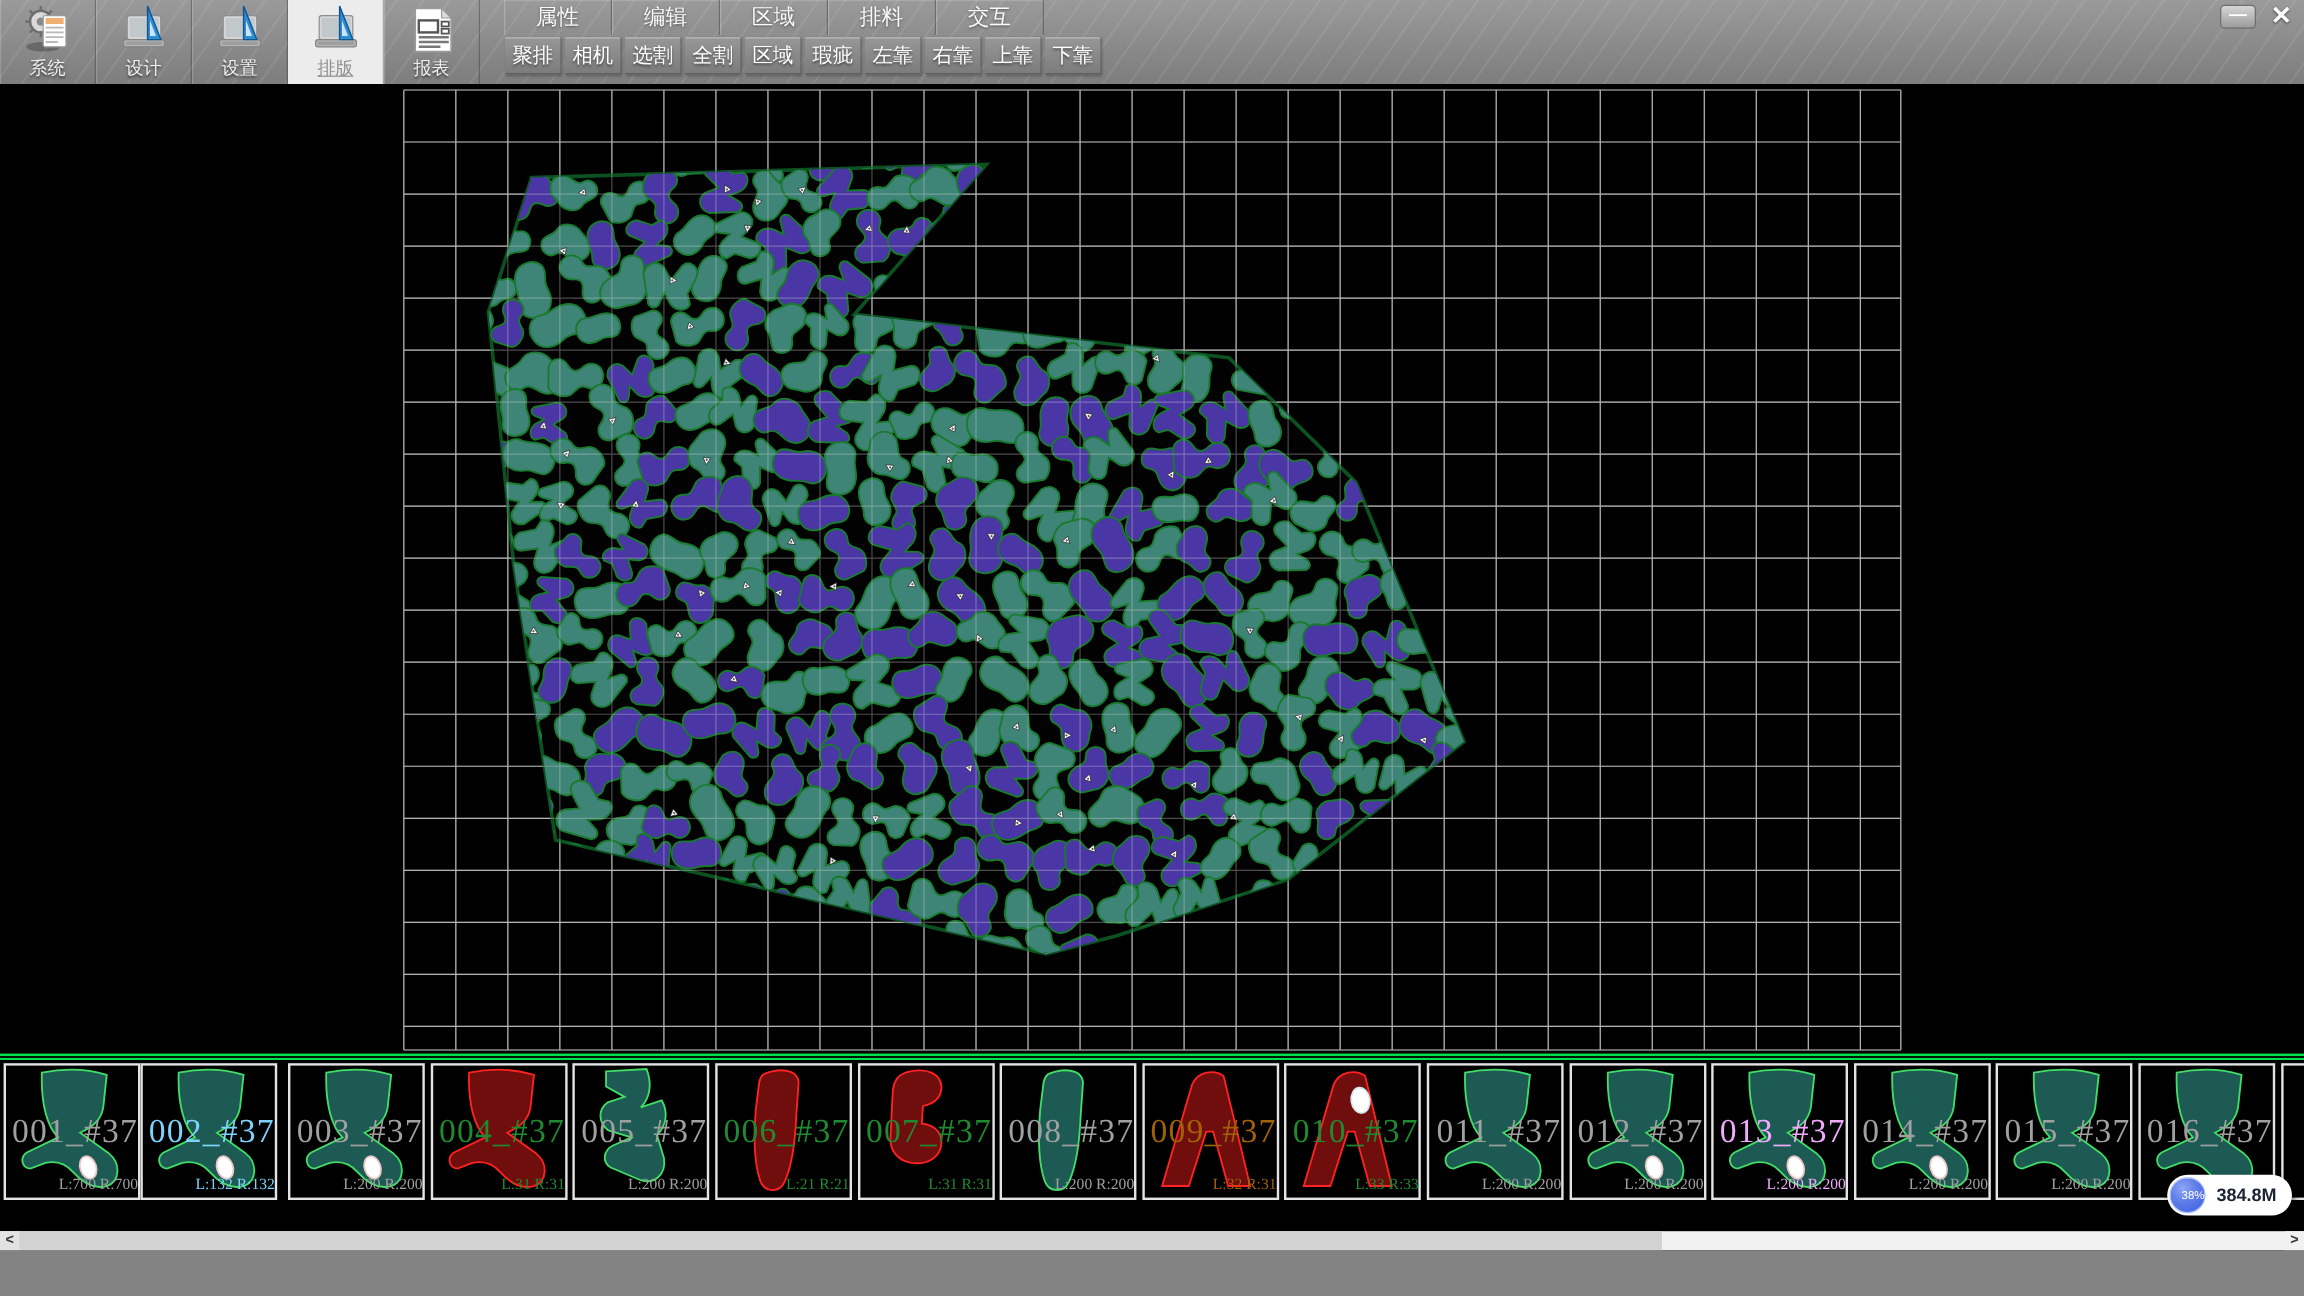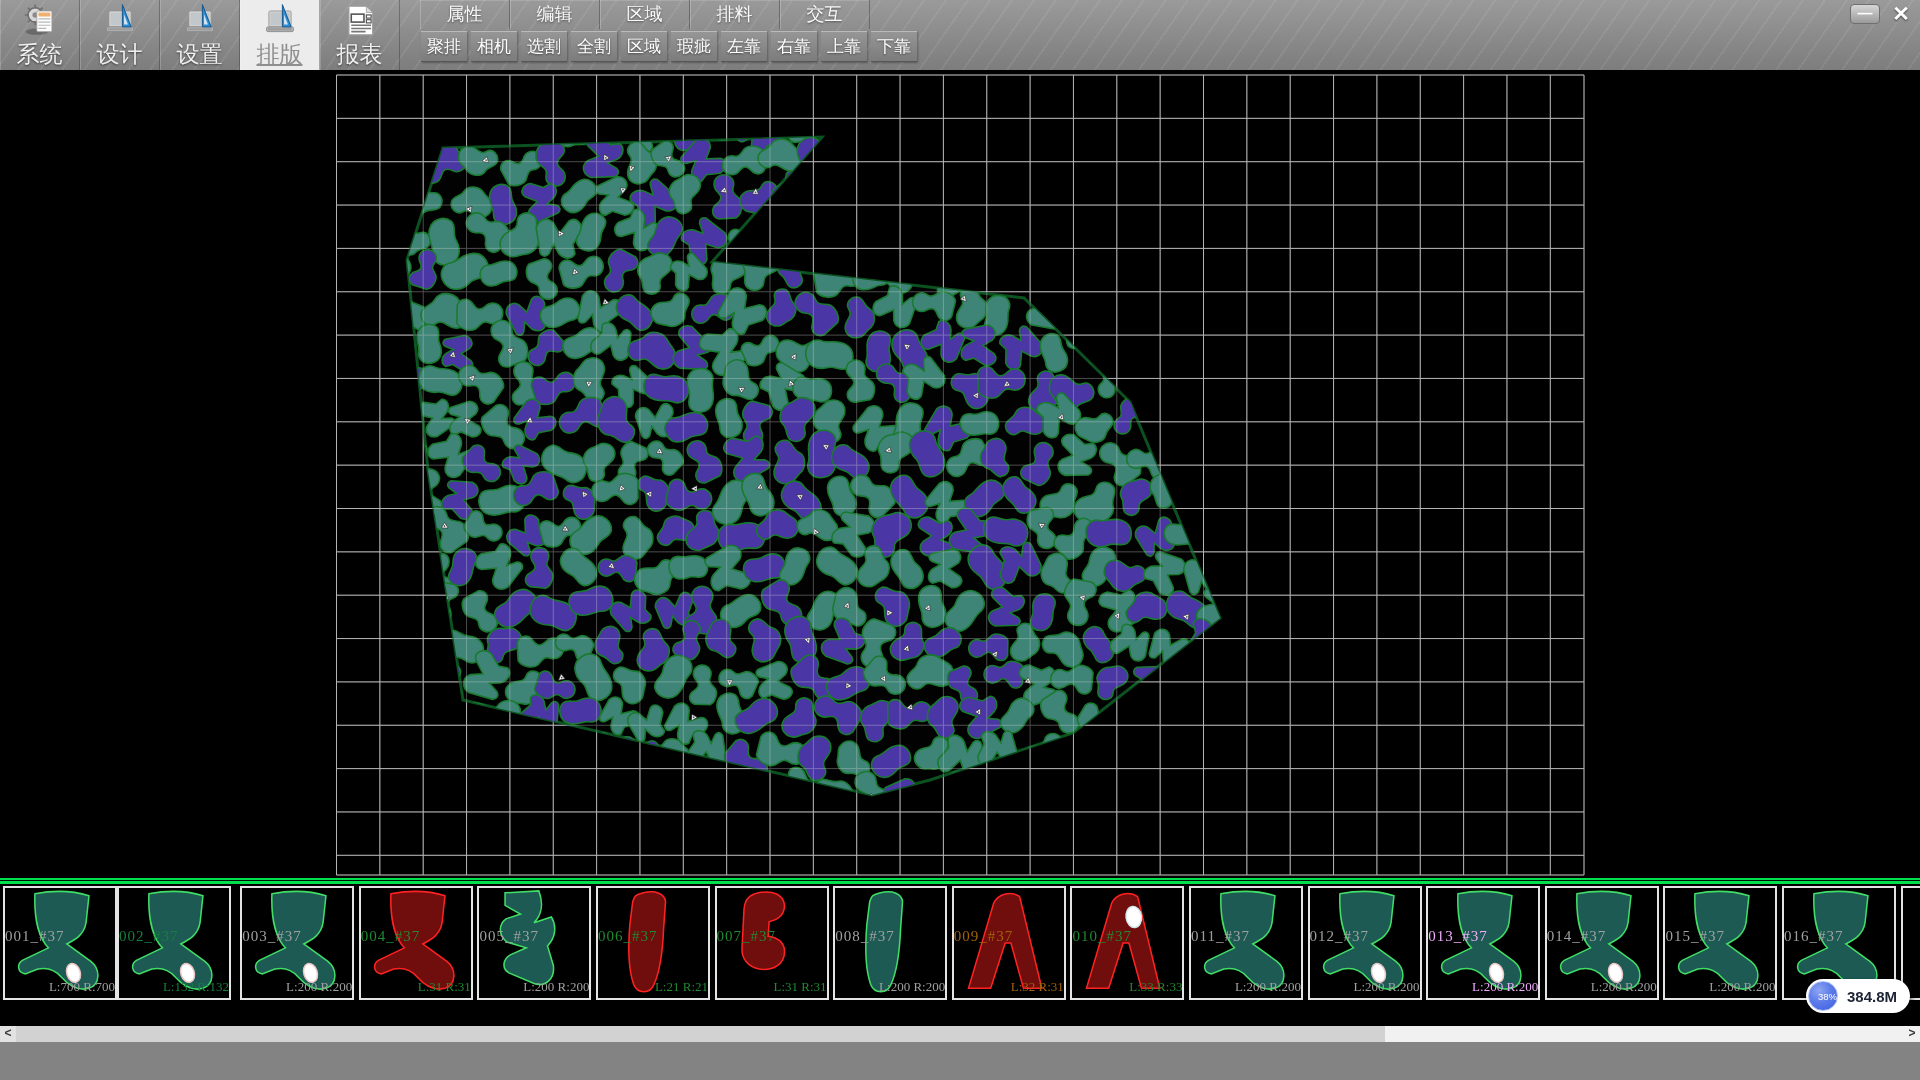--- a/index.html
+++ b/index.html
@@ -12,21 +12,21 @@
     background:linear-gradient(#9a9a9a,#7d7d7d); overflow:hidden; }
   .toolbar::before { content:""; position:absolute; inset:0;
     background:repeating-linear-gradient(125deg, rgba(255,255,255,0.07) 0 2px, rgba(255,255,255,0) 2px 18px);
     pointer-events:none; }
   .big-buttons { position:absolute; left:0; top:0; height:70px; display:flex; }
   .bigbtn { width:80px; height:70px; display:flex; flex-direction:column; align-items:center;
     padding-top:3px; border-right:1px solid rgba(40,40,40,0.35); box-shadow:inset 1px 0 0 rgba(255,255,255,0.18);
     cursor:pointer; position:relative; }
   .bigbtn.active { background:#ececec; }
   .bigbtn svg { width:44px; height:44px; }
-  .biglabel { font-size:23px; color:#f0f0f0; text-shadow:0 1px 2px rgba(40,40,40,0.8); margin-top:1px; }
+  .biglabel { font-size:15px; color:#f0f0f0; text-shadow:0 1px 2px rgba(40,40,40,0.8); margin-top:1px; }
   .bigbtn.active .biglabel { color:#8f8f8f; text-shadow:none;text-decoration:underline; }
 
   .menu-tabs { position:absolute; left:420px; top:0; height:29px; display:flex; }
   .menu-tab { width:90px; height:29px; line-height:29px; text-align:center; color:#fafafa; font-size:18px;
     text-shadow:0 1px 2px rgba(30,30,30,0.55); border-right:1px solid rgba(60,60,60,0.45);
     box-shadow:inset 1px 0 0 rgba(255,255,255,0.22), inset 0 1px 0 rgba(255,255,255,0.15); cursor:pointer; }
 
   .tool-row { position:absolute; left:421px; top:31px; height:31px; display:flex; }
   .tool-btn { width:46px; height:31px; margin-right:4px; line-height:31px; text-align:center;
     color:#ffffff; font-size:17px; text-shadow:0 1px 2px rgba(30,30,30,0.6);
@@ -45,22 +45,22 @@
   .canvas { position:absolute; left:0; top:70px; width:1920px; height:808px; background:#000; }
   .canvas svg { display:block; }
 
   
   .filmstrip { position:absolute; left:0; top:878px; width:1920px; height:126px; background:#000; }
   .green-lines { position:absolute; left:0; top:0; width:100%; height:6px;
     background:linear-gradient(#00df4d 0 2px, #001506 2px 3.5px, #00df4d 3.5px 5.5px, #000 5.5px 6px); }
   .cell { position:absolute; top:8px; height:114px; width:114px; background:#000;
     border:2px solid #e4e4e4; cursor:pointer; }
   .cell svg { position:absolute; left:0; top:0; width:110px; height:110px; }
-  .cell .pname { position:absolute; left:0; top:40px; width:100%; text-align:left;
-    font-family:"Liberation Serif", serif; font-size:15px; letter-spacing:1px; }
+  .cell .pname { position:absolute; left:0; top:40px; width:100%; text-align:right;
+    font-family:"Liberation Serif", serif; font-size:28px; letter-spacing:1px; }
   .cell .pcounts { position:absolute; left:0; bottom:3px; width:100%; text-align:right;
     font-family:"Liberation Serif", serif; font-size:13px; }
 
   
   .memory-badge { position:absolute; left:1806px; top:979px; height:34px; min-width:102px;
     background:#fff; border-radius:17px; display:flex; align-items:center;
     box-shadow:2px 3px 5px rgba(0,0,0,0.5); z-index:30; }
   .mem-circle { width:30px; height:30px; margin-left:2px; border-radius:50%;
     background:radial-gradient(circle at 36% 30%, #8ea6f3 0%, #5d7be9 45%, #3c5ee0 100%);
     border:1.5px solid #a9bdf8; color:#fff; font-size:9.5px; display:flex; align-items:center;
@@ -1117,21 +1117,21 @@
   <div class="filmstrip" id="filmstrip">
     <div class="green-lines"></div>
   <div class="cell" style="left: 3px; color: rgb(160, 160, 160);">
         <svg viewBox="0 0 100 114">
           <path d="M24,6 C45,2 64,3 80,8 L77,36 C75,48 67,53 57,58 L82,76 C92,84 92,100 80,104 C69,107 59,101 51,92 C45,85 37,82 27,84 L14,89 C6,88 5,79 11,75 L38,62 C29,53 23,34 24,6 Z" fill="#1c5a53" stroke="#42dd66" stroke-width="1.6"></path>
           <ellipse cx="64" cy="88" rx="7" ry="10" transform="rotate(-18 64 88)" fill="#ffffff" stroke="#e9c4c4" stroke-width="1.5"></ellipse>
         </svg>
         <div class="pname">001_#37</div>
         <div class="pcounts">L:700 R:700</div>
       </div>
-      <div class="cell" style="left: 117px; color: #15803d;">
+      <div class="cell" style="left: 117px; color: #7dd3fc;">
         <svg viewBox="0 0 100 114">
           <path d="M24,6 C45,2 64,3 80,8 L77,36 C75,48 67,53 57,58 L82,76 C92,84 92,100 80,104 C69,107 59,101 51,92 C45,85 37,82 27,84 L14,89 C6,88 5,79 11,75 L38,62 C29,53 23,34 24,6 Z" fill="#1c5a53" stroke="#42dd66" stroke-width="1.6"></path>
           <ellipse cx="64" cy="88" rx="7" ry="10" transform="rotate(-18 64 88)" fill="#ffffff" stroke="#e9c4c4" stroke-width="1.5"></ellipse>
         </svg>
         <div class="pname">002_#37</div>
         <div class="pcounts">L:132 R:132</div>
       </div>
       <div class="cell" style="left: 240.2px; color: rgb(160, 160, 160);">
         <svg viewBox="0 0 100 114">
           <path d="M24,6 C45,2 64,3 80,8 L77,36 C75,48 67,53 57,58 L82,76 C92,84 92,100 80,104 C69,107 59,101 51,92 C45,85 37,82 27,84 L14,89 C6,88 5,79 11,75 L38,62 C29,53 23,34 24,6 Z" fill="#1c5a53" stroke="#42dd66" stroke-width="1.6"></path>

